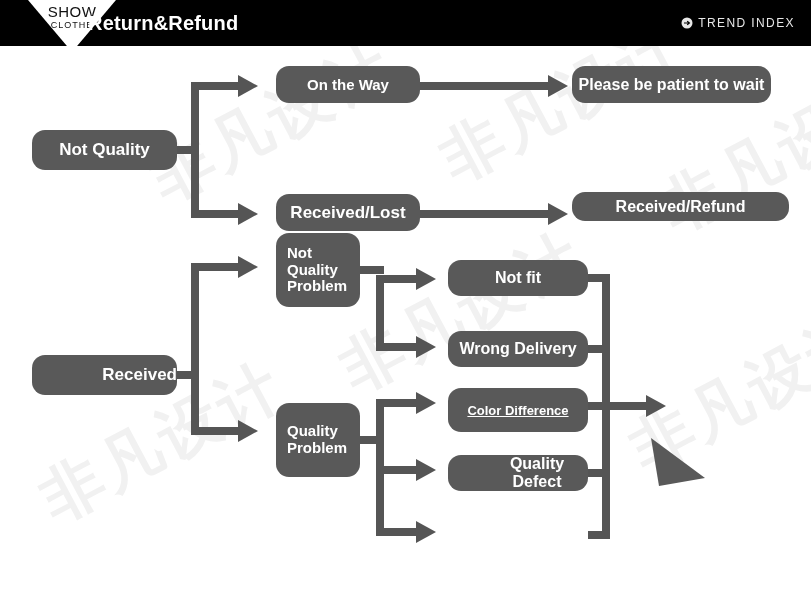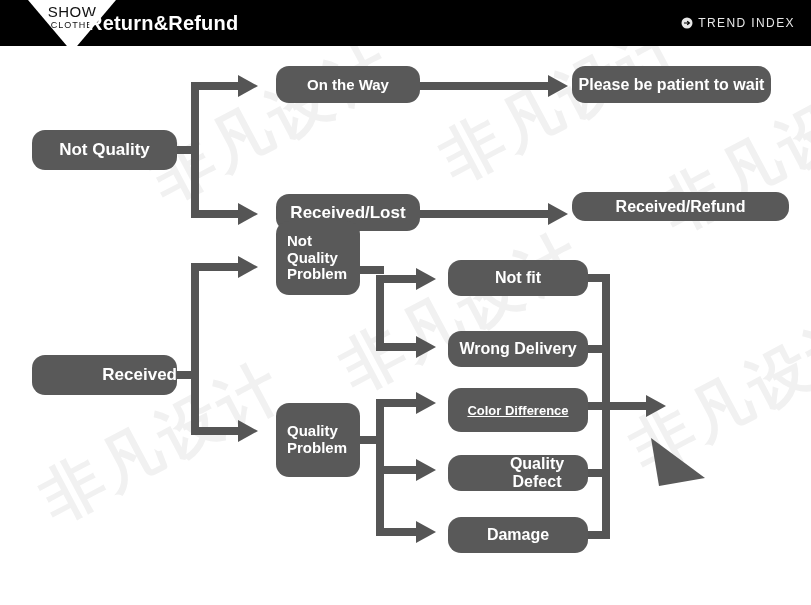--- a/index.html
+++ b/index.html
@@ -234,21 +234,21 @@
     </div>
     <div class="conn" style="left:177px; top:325px; width:22px; height:8px;"></div>
     <div class="conn" style="left:191px; top:217px; width:8px; height:172px;"></div>
 
     <div class="conn" style="left:191px; top:217px; width:47px; height:8px;"></div>
     <div class="arrowhead" style="left:238px; top:210px;"></div>
 
     <div class="conn" style="left:191px; top:381px; width:47px; height:8px;"></div>
     <div class="arrowhead" style="left:238px; top:374px;"></div>
 
-    <div class="node left" style="left:276px; top:175px; width:84px; height:74px; font-size:15px; padding-left:11px; line-height:1.12;">
+    <div class="node left" style="left:276px; top:187px; width:84px; height:74px; font-size:15px; padding-left:11px; line-height:1.12;">
       <span class="lbl">
         <span>Not</span><br>
         <span>Quality</span><br>
         <span>Problem</span>
       </span>
     </div>
 
     <div class="node left" style="left:276px; top:357px; width:84px; height:74px; font-size:15px; padding-left:11px; line-height:1.12;">
       <span class="lbl">
         <span>Quality</span><br>
@@ -277,23 +277,20 @@
     </div>
     <div class="node center" style="left:448px; top:285px; width:140px; height:36px; font-size:16px;">
       <span class="lbl">Wrong Delivery</span>
     </div>
     <div class="node center" style="left:448px; top:342px; width:140px; height:44px; font-size:13px;text-decoration:underline;">
       <span class="lbl">Color Difference</span>
     </div>
     <div class="node center" style="left:448px; top:409px; width:140px; height:36px; font-size:16px;padding-left:38px;">
       <span class="lbl">Quality Defect</span>
     </div>
-    <div class="node center" style="left:448px; top:471px; width:140px; height:36px; font-size:16px;">
-      <span class="lbl">Damage</span>
-    </div>
 
     <div class="conn" style="left:588px; top:228px; width:22px; height:8px;"></div>
     <div class="conn" style="left:588px; top:299px; width:22px; height:8px;"></div>
     <div class="conn" style="left:588px; top:356px; width:22px; height:8px;"></div>
     <div class="conn" style="left:588px; top:423px; width:22px; height:8px;"></div>
     <div class="conn" style="left:588px; top:485px; width:22px; height:8px;"></div>
 
     <div class="conn" style="left:602px; top:228px; width:8px; height:265px;"></div>
 
     <div class="conn" style="left:602px; top:356px; width:44px; height:8px;"></div>

